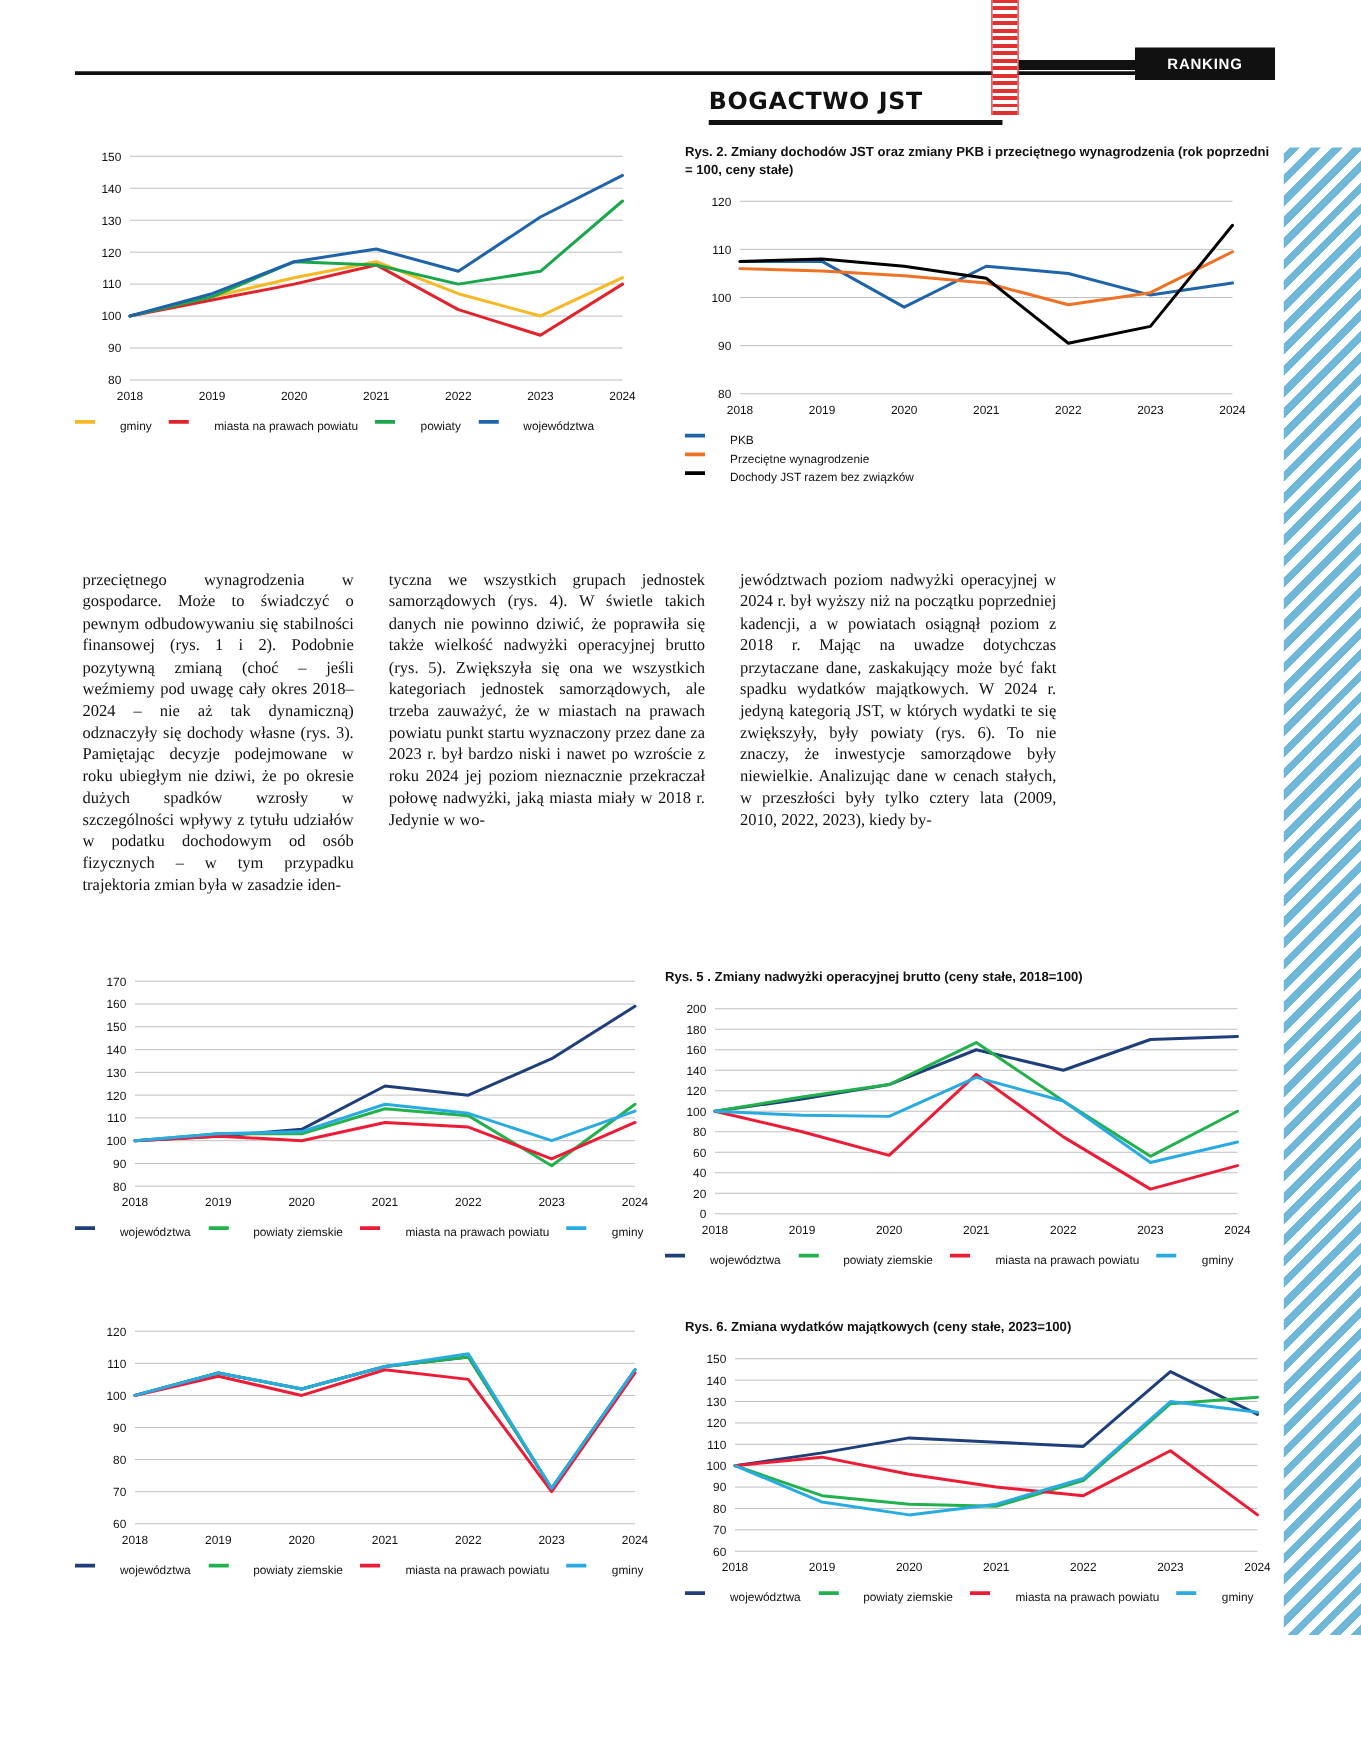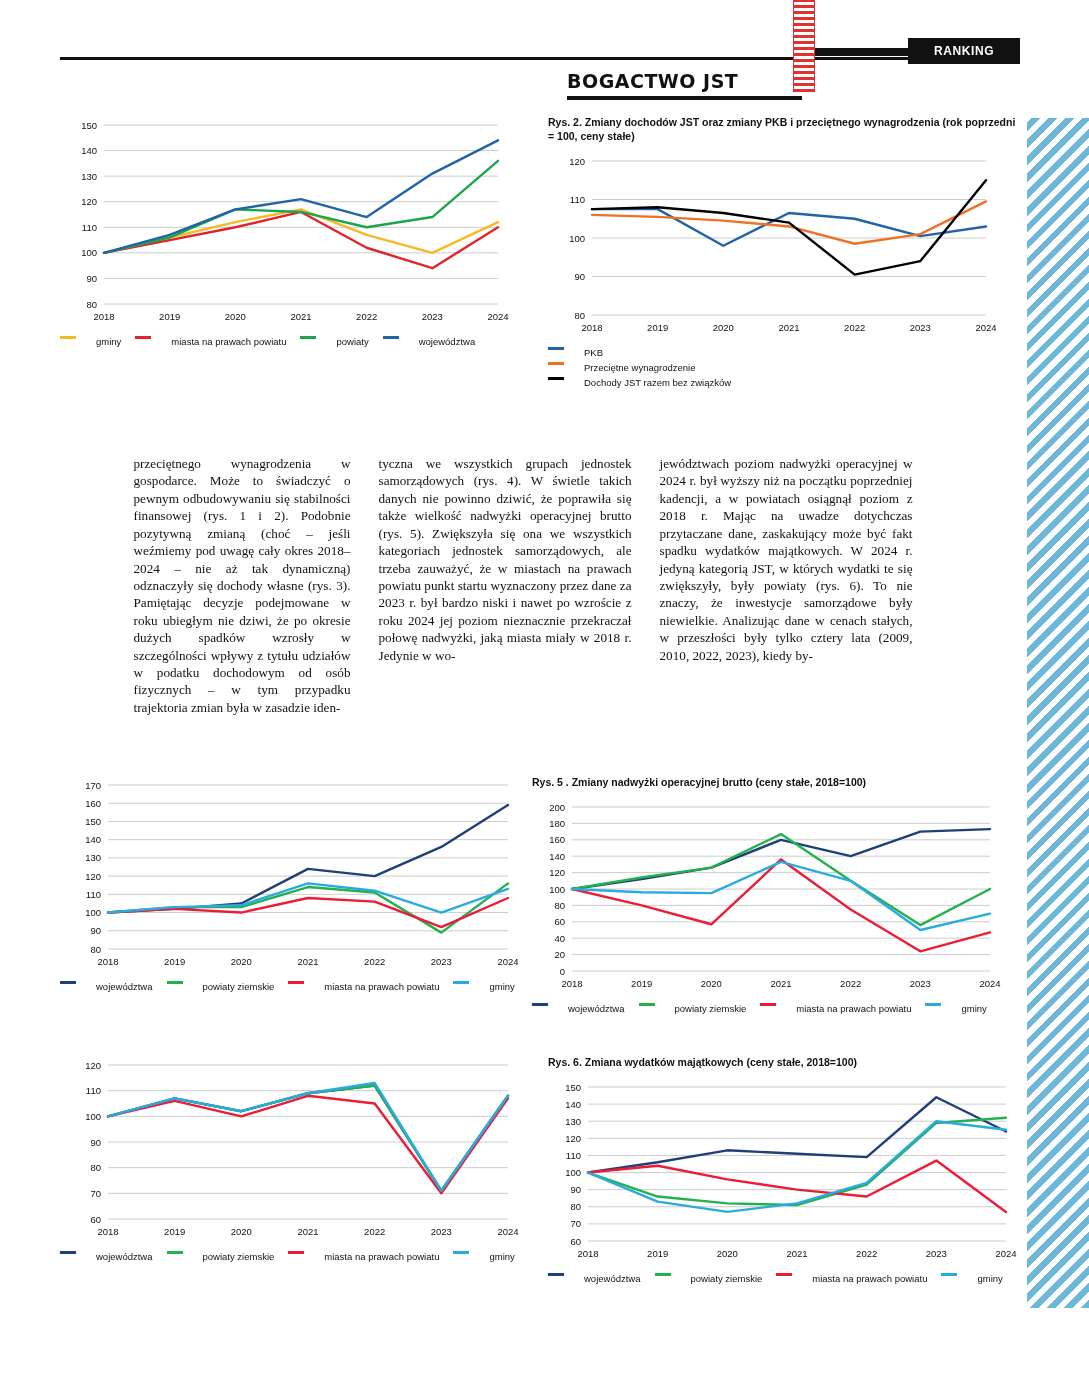--- a/index.html
+++ b/index.html
@@ -52,21 +52,21 @@
   }
   .plot { position:relative; }
   .plot svg { display:block; }
   .legend { display:flex; flex-wrap:wrap; gap:14px; margin-top:6px; }
   .legend .item { display:flex; align-items:flex-start; gap:20px; font-size:9.5px; color:#111; }
   .legend .swatch { width:16px; height:3px; border-radius:0; display:inline-block; }
   .legend.vert { display:block; }
   .legend.vert .item { margin-bottom:4px; }
 
   
-  .cols { position:absolute; left:43px; top:455px; width:960px; display:flex; gap:28px;justify-content:center; }
+  .cols { position:absolute; left:66px; top:455px; width:960px; display:flex; gap:28px; }
   .col { width:217px; font-family:"Liberation Serif", serif; font-size:13.2px; line-height:1.32;
          text-align:justify; color:#111; }
   .col.c3 { width:253px; }
   .col.c2 { width:253px; }
 </style>
 </head>
 <body>
 
 <div class="hdr-rule"></div>
 <div class="hdr-hatch"></div>
@@ -329,21 +329,21 @@
         <span class="swatch" style="background:#ed1c36"></span>
         <span>miasta na prawach powiatu</span>
       </div>
       <div class="item">
         <span class="swatch" style="background:#29abe2"></span>
         <span>gminy</span>
       </div>
     </div>
   </div>
 <div class="chart-block" id="blk-rys6" style="left:548px; top:1055px; width:480px;">
-    <div class="chart-title">Rys. 6. Zmiana wydatków majątkowych (ceny stałe, 2018=100)</div>
+    <div class="chart-title">Rys. 6. Zmiana wydatków majątkowych (ceny stałe, 2023=100)</div>
     <div class="plot">
       <svg width="470" height="190">
         <line x1="40" y1="164" x2="458" y2="164" stroke="#bfbfbf" stroke-width="0.8"></line>
         <text x="33" y="167.5" text-anchor="end" font-size="9.5" fill="#111" font-family="Liberation Sans, sans-serif">60</text>
         <line x1="40" y1="146.88888888888889" x2="458" y2="146.88888888888889" stroke="#bfbfbf" stroke-width="0.8"></line>
         <text x="33" y="150.38888888888889" text-anchor="end" font-size="9.5" fill="#111" font-family="Liberation Sans, sans-serif">70</text>
         <line x1="40" y1="129.77777777777777" x2="458" y2="129.77777777777777" stroke="#bfbfbf" stroke-width="0.8"></line>
         <text x="33" y="133.27777777777777" text-anchor="end" font-size="9.5" fill="#111" font-family="Liberation Sans, sans-serif">80</text>
         <line x1="40" y1="112.66666666666667" x2="458" y2="112.66666666666667" stroke="#bfbfbf" stroke-width="0.8"></line>
         <text x="33" y="116.16666666666667" text-anchor="end" font-size="9.5" fill="#111" font-family="Liberation Sans, sans-serif">90</text>

